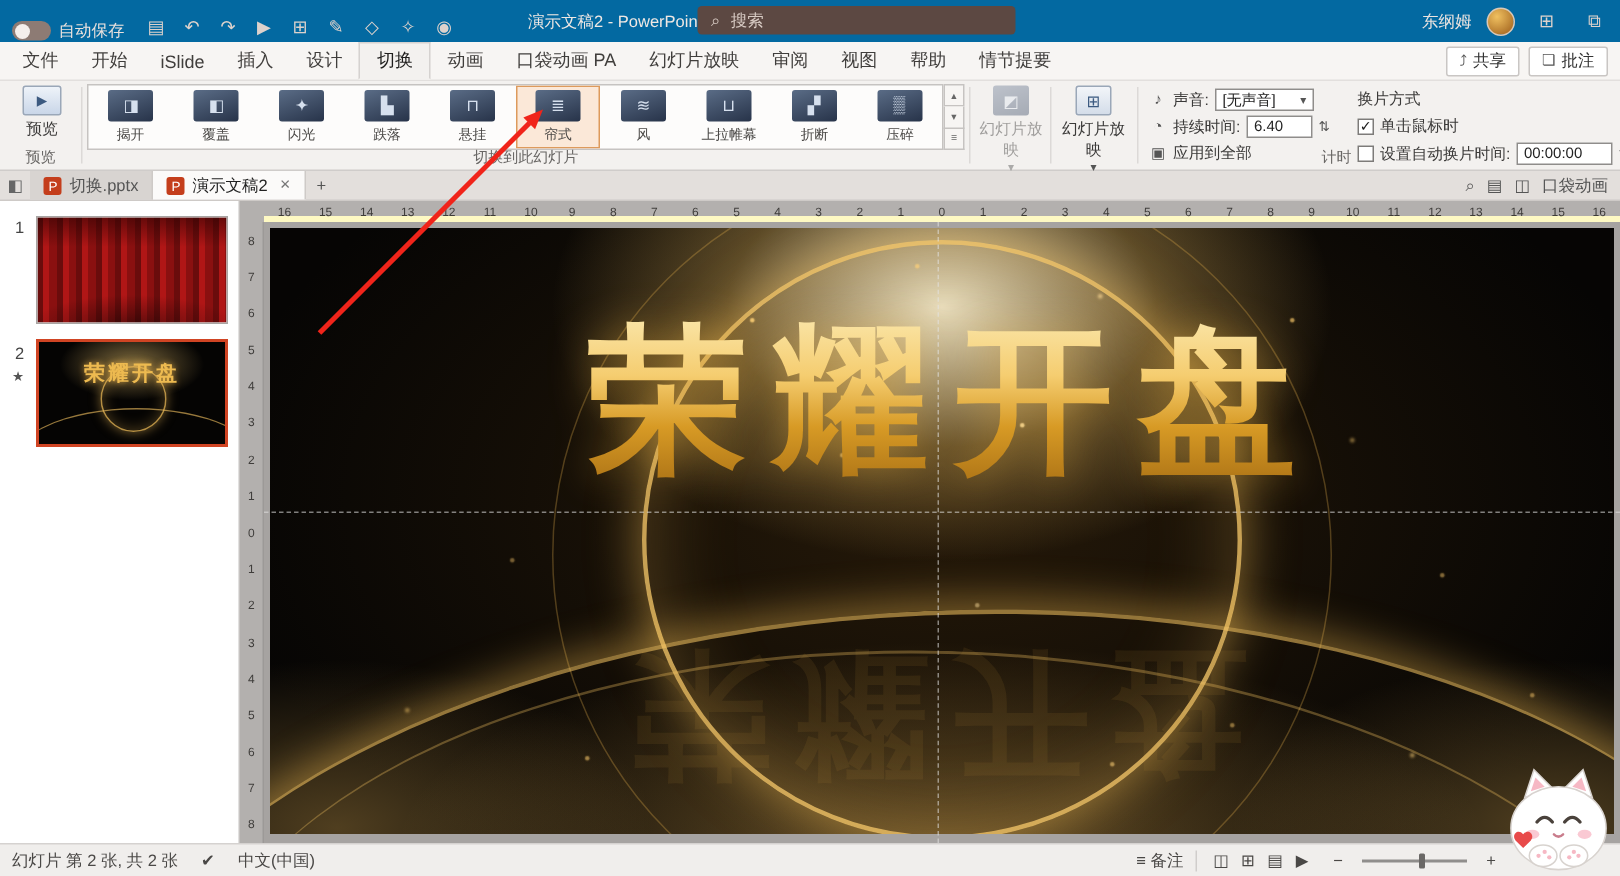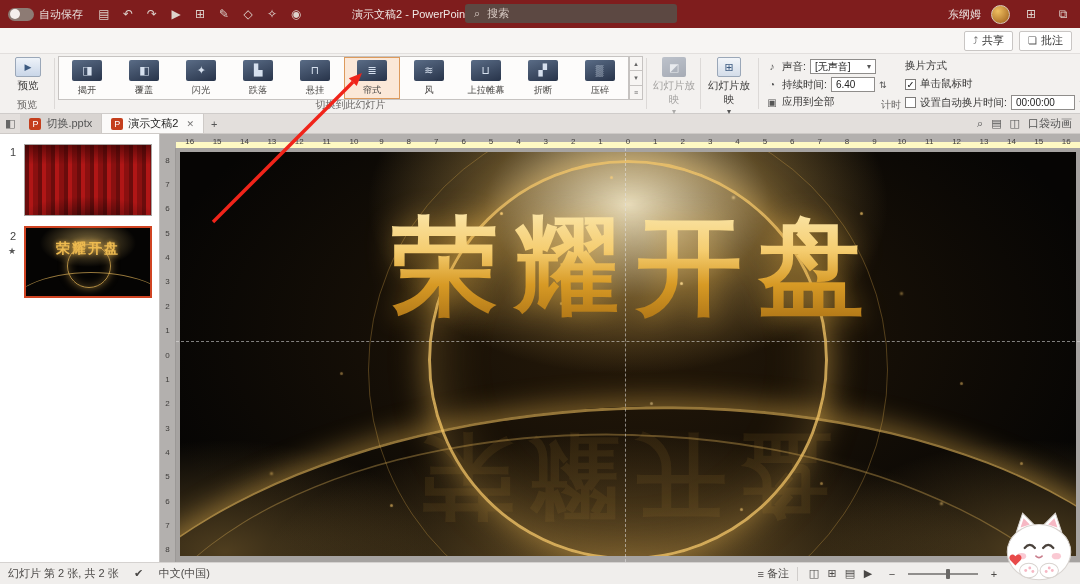--- a/index.html
+++ b/index.html
@@ -1,20 +1,20 @@
 <!DOCTYPE html>
 <html><head>
 <meta charset="utf-8">
 <style>
 *{box-sizing:border-box;margin:0;padding:0;font-family:"Liberation Sans","DejaVu Sans",sans-serif;}
 html,body{width:1080px;height:584px;overflow:hidden;background:#888;}
 .app{position:relative;width:1080px;height:584px;background:#a6a3a1;font-size:11px;color:#3b3a39;overflow:hidden;}
 
 
-.titlebar{position:absolute;top:0;left:0;right:0;height:28px;background:#7f1d1d;display:flex;align-items:center;color:#e9e1dd;z-index:10;}
+.titlebar{position:absolute;top:0;left:0;right:0;height:28px;background:#0369a1;display:flex;align-items:flex-end;color:#e9e1dd;z-index:10;}
 .autosave{display:flex;align-items:center;gap:5px;padding:0 10px 0 8px;font-size:11px;}
 .pill{width:26px;height:13px;border-radius:7px;background:#8d7b74;position:relative;display:inline-block;}
 .pill::after{content:"";position:absolute;left:2px;top:1.5px;width:10px;height:10px;border-radius:50%;background:#f4efec;}
 .qat{display:flex;align-items:center;gap:2px;}
 .qicon{width:22px;height:20px;display:flex;align-items:center;justify-content:center;font-size:12px;color:#ddd2cc;}
 .tb-title{position:absolute;left:352px;top:0;height:28px;display:flex;align-items:center;font-size:11px;color:#efe8e4;}
 .tb-search{position:absolute;left:465px;top:4px;width:212px;height:19px;background:#5c4842;border-radius:3px;display:flex;align-items:center;gap:7px;padding:0 9px;color:#d8cbc4;font-size:11px;}
 .tb-right{position:absolute;right:6px;top:0;height:28px;display:flex;align-items:center;gap:10px;color:#ece4e0;font-size:11px;}
 .avatar{width:19px;height:19px;border-radius:50%;background:radial-gradient(circle at 35% 30%,#f0c060,#9a5a18);border:1px solid #d8c8b8;display:inline-block;}
 
@@ -69,21 +69,21 @@
 .thumb-num{position:absolute;font-size:11px;color:#444;}
 .star{position:absolute;font-size:9px;color:#555;}
 .thumb{position:absolute;left:24px;width:128px;height:72px;border:1px solid #a8a5a3;overflow:hidden;}
 .thumb.selected{border:2px solid #d04423;}
 .thumb1-bg{position:absolute;inset:0;background:linear-gradient(180deg,rgba(40,0,0,.55),transparent 28%),radial-gradient(80% 45% at 50% 105%,rgba(0,0,0,.5),transparent 70%),repeating-linear-gradient(90deg,#6a0c0c 0 4px,#b01616 4px 8px,#8a1010 8px 13px);}
 .thumb2-bg{position:absolute;inset:0;background:radial-gradient(60px 30px at 50% 22%,rgba(250,210,120,.5),transparent 80%),#050403;}
 .mini-ring{position:absolute;left:41px;top:16px;width:44px;height:44px;border:1px solid rgba(240,190,90,.75);border-radius:50%;box-shadow:0 0 8px rgba(240,190,90,.5),inset 0 0 10px rgba(240,190,90,.3);}
 .mini-title{position:absolute;top:12px;left:0;right:0;text-align:center;font-size:14px;font-weight:bold;color:#edba50;letter-spacing:2px;font-family:"DejaVu Serif","Liberation Serif",serif;text-shadow:0 0 4px rgba(240,180,70,.8);}
 .mini-wave{position:absolute;left:-20px;top:44px;width:170px;height:80px;border-radius:50%;border-top:1px solid rgba(248,198,98,.6);}
 .rcorner{position:absolute;left:160px;top:134px;width:16px;height:14px;background:#b3b0ae;z-index:6;}
-.hruler{position:absolute;left:176px;top:134px;right:0;height:14px;background:#b3b0ae;display:flex;border-bottom:6px solid #fef9c3;z-index:6;}
+.hruler{position:absolute;left:176px;top:134px;right:0;height:14px;background:#b3b0ae;display:flex;border-bottom:4px solid #fef9c3;z-index:6;}
 .hruler span{flex:1;text-align:center;font-size:8px;color:#3f3d3b;line-height:15px;}
 .vruler{position:absolute;left:160px;top:148px;width:16px;bottom:22px;background:#b3b0ae;display:flex;flex-direction:column;border-right:1px solid #9c9997;z-index:6;}
 .vruler span{flex:1;display:flex;align-items:center;justify-content:center;font-size:8px;color:#3f3d3b;}
 .canvas{position:absolute;left:176px;top:148px;right:0;bottom:22px;background:#a6a3a1;overflow:hidden;z-index:4;}
 
 
 .slide{position:absolute;left:4px;top:4px;width:896px;height:404px;background:#060504;overflow:hidden;}
 .sg{position:absolute;inset:0;background:
  radial-gradient(260px 170px at 50% 13%,rgba(255,244,210,.9),rgba(252,206,110,.32) 55%,transparent 100%),
  radial-gradient(700px 420px at 50% 45%,rgba(120,78,22,.28),transparent 70%),
@@ -148,20 +148,35 @@
     </div>
     <div class="tb-right">
       <span>东纲姆</span>
       <span class="avatar"></span>
       <span class="qicon">⊞</span>
       <span class="qicon">⧉</span>
     </div>
   </div>
 
   <div class="tabrow">
+    <div style="display:flex;">
+        <div class="rtab">文件</div>
+        <div class="rtab">开始</div>
+        <div class="rtab">iSlide</div>
+        <div class="rtab">插入</div>
+        <div class="rtab">设计</div>
+        <div class="rtab active">切换</div>
+        <div class="rtab">动画</div>
+        <div class="rtab">口袋动画 PA</div>
+        <div class="rtab">幻灯片放映</div>
+        <div class="rtab">审阅</div>
+        <div class="rtab">视图</div>
+        <div class="rtab">帮助</div>
+        <div class="rtab">情节提要</div>
+      </div>
     <div class="tabrow-right">
       <div class="pillbtn">
         <span class="ic">⤴</span>
         <span>共享</span>
       </div>
       <div class="pillbtn">
         <span class="ic">❏</span>
         <span>批注</span>
       </div>
     </div>

